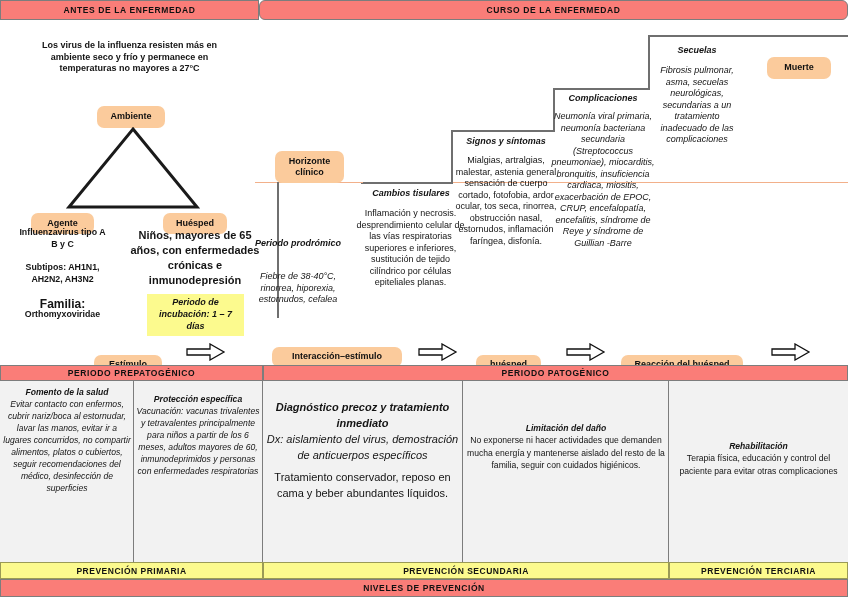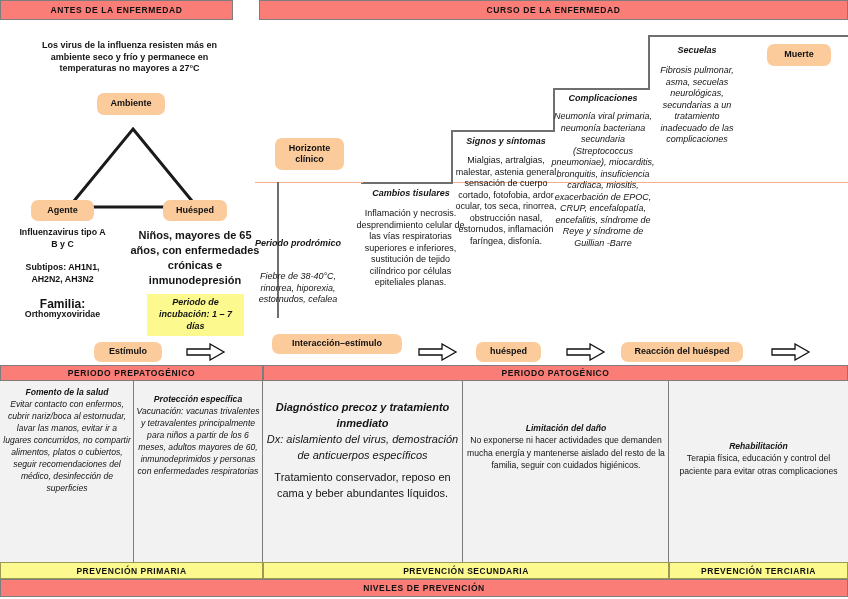--- a/index.html
+++ b/index.html
@@ -32,21 +32,21 @@
   }
 
   
   .pill {
     position:absolute;
     background:#fbcb9c;
     border-radius:7px;
     display:flex; align-items:center; justify-content:center;
     text-align:center;
     font-size:9px; font-weight:bold; color:#111;
-    line-height:1.25; padding:2px 4px;
+    line-height:1.25; padding:2px 4px;margin-top:13px;
   }
 
   
   .txt {
     position:absolute;
     text-align:center;
     color:#141414;
     line-height:1.28;
   }
   .bold   { font-weight:bold; }
@@ -85,24 +85,24 @@
     display:flex; flex-direction:column; align-items:center;
     text-align:center; color:#141414;
   }
   .cell .head { font-weight:bold; font-style:italic; }
 </style>
 </head>
 <body>
 
 <div id="page">
 
-  <div class="redbar" style="left:0px; top:0px; width:233px; height:20px;">
+  <div class="redbar" style="left:0px; top:0px; width:259px; height:20px;">
     <span>ANTES DE LA ENFERMEDAD</span>
   </div>
-  <div class="redbar" style="left:259px; top:0px; width:589px; height:20px;">
+  <div class="redbar" style="left:259px; top:0px; width:589px; height:20px;border-radius:6px;">
     <span>CURSO DE LA ENFERMEDAD</span>
   </div>
 
   <div class="horizon" style="left:255px; top:182px; width:593px;"></div>
 
   <div class="stair" style="left:277px; top:182px; width:2px; height:136px;"></div>
   <div class="stair" style="left:277px; top:316px; width:2px; height:2px;"></div>
 
   <div class="stair" style="left:361px; top:183px; width:2px; height:1px;"></div>
 

